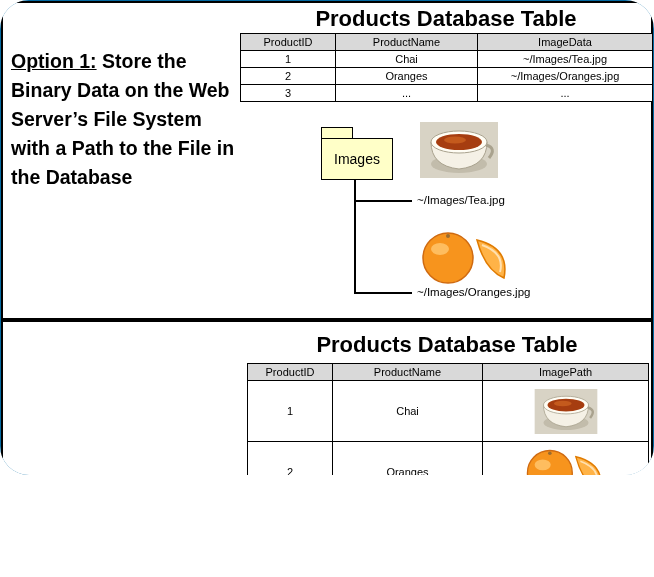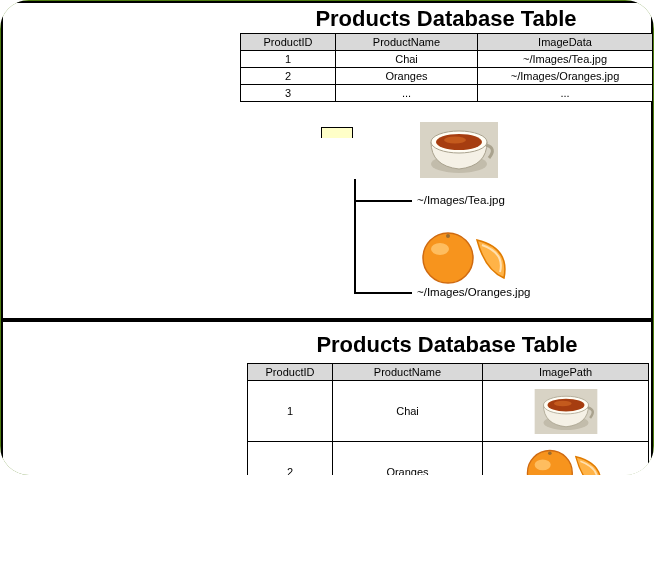--- a/index.html
+++ b/index.html
@@ -1,17 +1,17 @@
 <!DOCTYPE html>
 <html><head>
 <meta charset="utf-8">
 <style>
   html,body{margin:0;padding:0;background:#fff;}
   body{font-family:"Liberation Sans","DejaVu Sans",sans-serif;color:#000;}
-  #stage{position:relative;width:654px;height:475px;background:#4d7c0f;overflow:hidden;border-radius:29px;}
+  #stage{position:relative;width:654px;height:475px;background:#0369a1;overflow:hidden;border-radius:29px;}
 
   .panel{position:absolute;left:1px;width:648px;border:2px solid #000;background:#fff;}
   #panel-top{top:1px;height:315px;}
   #panel-bottom{top:320px;height:249px;border-bottom:6px solid #000;}
 
   .panel-title{position:absolute;font-size:22px;font-weight:bold;text-align:center;}
   #panel-top .panel-title{left:238px;top:3px;width:410px;}
   #panel-bottom .panel-title{left:243px;top:10px;width:402px;}
 
   .option-text{position:absolute;left:8px;width:232px;font-size:19.5px;font-weight:bold;line-height:29px;}
@@ -56,20 +56,21 @@
 </style>
 </head>
 <body>
 
 <div id="stage">
 
   <div class="panel" id="panel-top">
 
     <div class="panel-title">Products Database Table</div>
 
+    <div class="option-text"><span class="option-label">Option 1:</span><span> Store the Binary Data on the Web Server’s File System with a Path to the File in the Database</span></div>
 
     <table class="db-table" id="table-top">
       <colgroup>
           <col style="width:95px">
           <col style="width:142px">
           <col style="width:175px">
         </colgroup>
       <thead>
         <tr>
           <th>ProductID</th>
@@ -91,20 +92,23 @@
         <tr>
           <td>3</td>
           <td>...</td>
           <td>...</td>
         </tr>
       </tbody>
     </table>
 
     <div class="folder">
       <div class="folder-tab"></div>
+      <div class="folder-body">
+        <span>Images</span>
+      </div>
     </div>
 
     <div class="tree-line" id="tree-vert"></div>
     <div class="tree-line" id="tree-branch1"></div>
     <div class="tree-line" id="tree-branch2"></div>
 
     <svg class="photo" id="tea-photo-top" width="78" height="56" viewBox="0 0 78 56">
       <rect width="78" height="56" fill="#d8d3c5"></rect>
       <ellipse cx="39" cy="42" rx="28" ry="9" fill="#c2bcab"></ellipse>
       <path d="M11,20 Q11,44 39,47 Q67,44 67,20 Z" fill="#f5f1e6" stroke="#a9a28e" stroke-width="1"></path>

